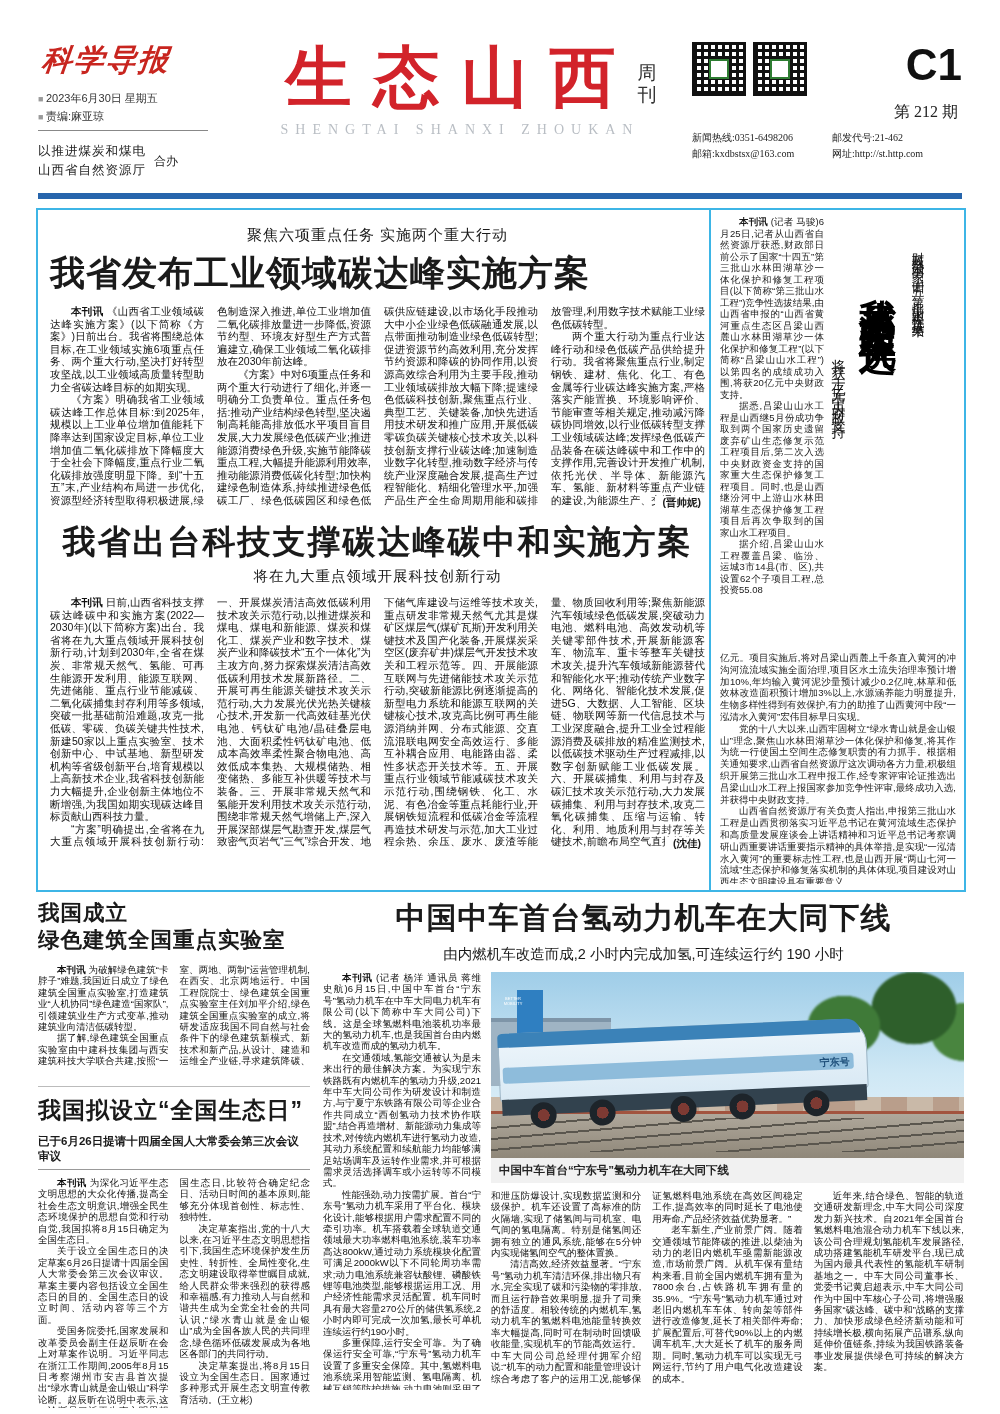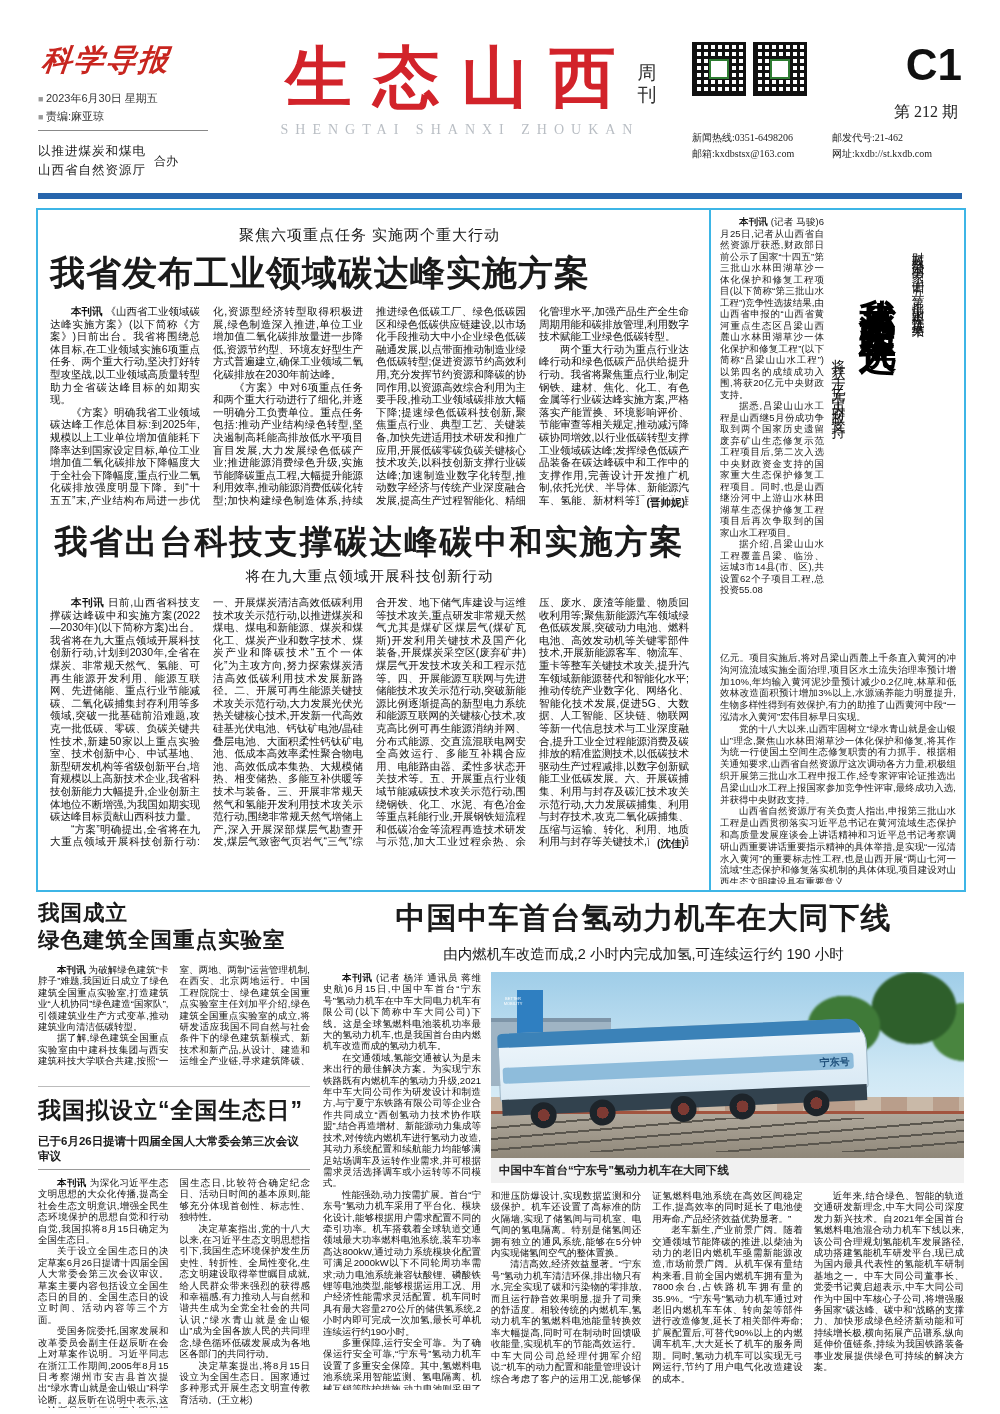--- a/index.html
+++ b/index.html
@@ -29,21 +29,21 @@
       background-image:repeating-linear-gradient(0deg,#111 0 3px,transparent 3px 7px),
                        repeating-linear-gradient(90deg,#111 0 3px,#fff 3px 7px);}
   .qr::after{content:"";position:absolute;inset:30%;background:#fff;border:2px solid #2e7d32;}
   .page-code{font-size:44px;font-weight:700;color:#111;line-height:46px;margin-left:auto;padding-left:10px;}
   .issue{font-size:16px;color:#222;margin:6px 4px 8px 0;font-family:"Liberation Serif",serif;}
   .contact{display:grid;grid-template-columns:1fr 1fr;gap:2px 10px;font-size:10px;color:#222;text-align:left;
            font-family:"Liberation Serif",serif;}
   .bluebar{position:absolute;left:38px;right:38px;top:193px;height:6px;background:#2765ac;}
   
   .middle{position:absolute;left:36px;right:34px;top:208px;height:680px;border:2px solid #3db5e6;display:flex;}
-  .mid-left{flex:1;padding:4px 20px 4px 12px;border-right:2px solid #3db5e6;overflow:hidden;}
+  .mid-left{flex:1;padding:4px 4px 4px 12px;border-right:2px solid #3db5e6;overflow:hidden;}
   .mid-right{width:236px;padding:6px 8px 4px 9px;overflow:hidden;}
   .kicker{font-size:15px;text-align:center;margin-top:12px;letter-spacing:1px;}
   .h1-main{font-size:35px;font-weight:900;text-align:left;letter-spacing:1px;margin:8px 0 12px;line-height:40px;}
   .body-wrap{position:relative;}
   .cols4{columns:4;column-gap:13px;column-fill:auto;height:204px;overflow:hidden;}
   .cols2{columns:2;column-gap:11px;column-fill:auto;overflow:hidden;}
   .cols3{columns:3;column-gap:11px;column-fill:auto;overflow:hidden;}
   .newsbody p{margin:0;text-indent:2em;font-size:10.5px;line-height:12.6px;text-align:justify;color:#111;}
   .newsbody.small p{font-size:9.5px;line-height:11.4px;}
   .byline{position:absolute;right:4px;bottom:-1px;background:#fff;padding-left:8px;
@@ -145,21 +145,21 @@
       <div class="qr-row">
         <div class="qr"></div>
         <div class="qr"></div>
         <div class="page-code">C1</div>
       </div>
       <div class="issue">第 212 期</div>
       <div class="contact">
         <div>新闻热线:0351-6498206</div>
         <div>邮发代号:21-462</div>
         <div>邮箱:kxdbstsx@163.com</div>
-        <div>网址:kxdb://st.kxdb.com</div>
+        <div>网址:http://st.http.com</div>
       </div>
     </div>
   </div>
   <div class="bluebar"></div>
 
   <div class="middle">
     <div class="mid-left">
 
       <div>
         <div class="kicker">聚焦六项重点任务    实施两个重大行动</div>

